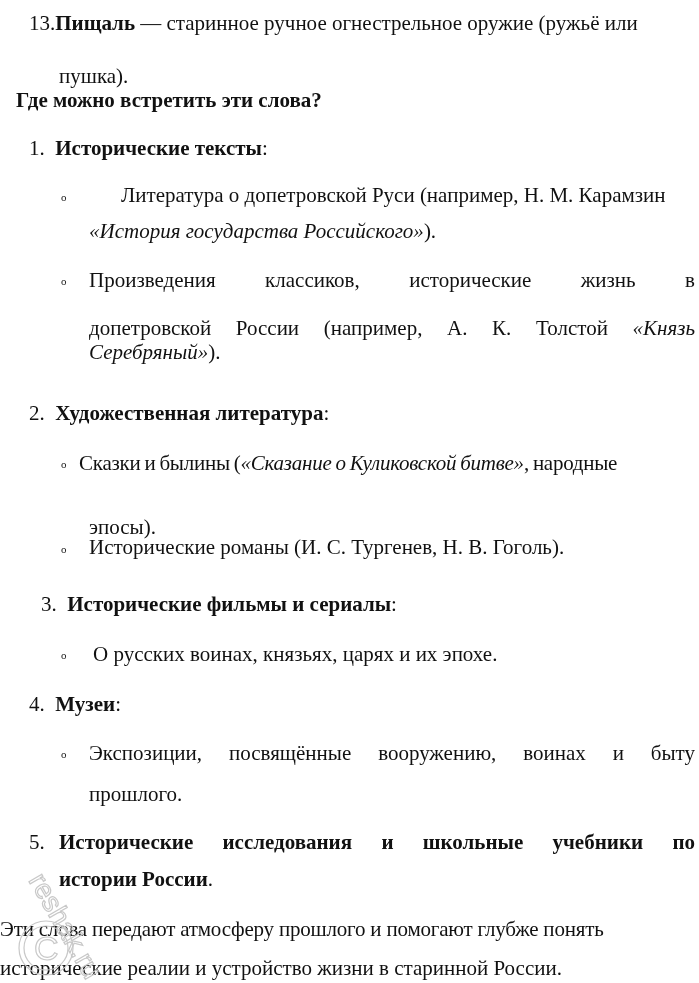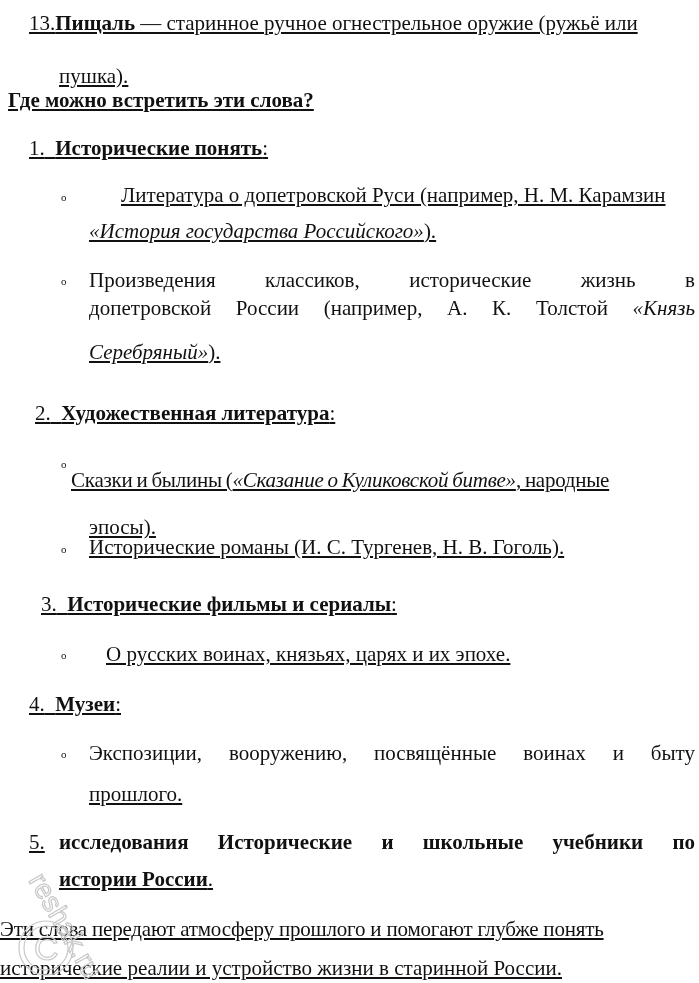--- a/index.html
+++ b/index.html
@@ -1,98 +1,98 @@
 <!DOCTYPE html>
 <html><head>
 <meta charset="utf-8">
 <style>
   html, body { margin: 0; padding: 0; background: #ffffff; }
   body {
     width: 699px; height: 983px; overflow: hidden; position: relative;
     font-family: "Liberation Serif", serif; font-size: 21px; color: #111;
   }
-  .line { position: absolute; white-space: nowrap; line-height: 24px; text-decoration: underline; }
+  .line { position: absolute; white-space: nowrap; line-height: 24px; }
   .just { position: absolute; display: flex; justify-content: space-between; line-height: 24px; white-space: nowrap; }
   b { font-weight: bold; }
   i { font-style: italic; }
   .bullet { position: absolute; font-size: 11px; line-height: 24px; }
   .wm { position: absolute; left: 10px; top: 820px; width: 130px; height: 170px; pointer-events: none; }
 </style>
 </head>
 <body>
 
 <div class="line" style="left:29px; top:11px;">
   <span>13.</span><b>Пищаль</b><span> — старинное ручное огнестрельное оружие (ружьё или</span>
 </div>
 <div class="line" style="left:59px; top:64px;">пушка).</div>
 
-<div class="line" style="left:8px; top:88px;"><b>Где можно встретить эти слова?</b></div>
+<div class="line" style="left:16px; top:88px;"><b>Где можно встретить эти слова?</b></div>
 
 <div class="line" style="left:29px; top:136px;">
-  <span>1.</span>&nbsp;&nbsp;<b>Исторические понять</b><span>:</span>
+  <span>1.</span>&nbsp;&nbsp;<b>Исторические тексты</b><span>:</span>
 </div>
 <span class="bullet" style="left:61px; top:185px;">o</span>
 <div class="line" style="left:89px; top:183px;margin-left:32px;">Литература о допетровской Руси (например, Н. М. Карамзин</div>
 <div class="line" style="left:89px; top:219px;"><i>«История государства Российского»</i><span>).</span></div>
 
 <span class="bullet" style="left:61px; top:269px;">o</span>
 <div class="just" style="left:89px; top:268px; width:606px;">
   <span>Произведения</span>
   <span>классиков,</span>
   <span>исторические</span>
   <span>жизнь</span>
   <span>в</span>
 </div>
-<div class="just" style="left:89px; top:296px; width:606px;align-items:flex-end;">
+<div class="just" style="left:89px; top:316px; width:606px;align-items:flex-end;">
   <span>допетровской</span>
   <span>России</span>
   <span>(например,</span>
   <span>А.</span>
   <span>К.</span>
   <span>Толстой</span>
   <i>«Князь</i>
 </div>
 <div class="line" style="left:89px; top:340px;"><i>Серебряный»</i><span>).</span></div>
 
-<div class="line" style="left:35px; top:401px;">
+<div class="line" style="left:29px; top:401px;">
   <span>2.</span>&nbsp;&nbsp;<b>Художественная литература</b><span>:</span>
 </div>
 <span class="bullet" style="left:61px; top:452px;">o</span>
-<div class="line" style="left:71px; top:451px; word-spacing:-1px; letter-spacing:-0.25px;margin-top:17px;">
+<div class="line" style="left:79px; top:451px; word-spacing:-1px; letter-spacing:-0.25px;">
   <span>Сказки и былины (</span><i>«Сказание о Куликовской битве»</i><span>, народные</span>
 </div>
 <div class="line" style="left:89px; top:487px;margin-top:28px;">эпосы).</div>
 
 <span class="bullet" style="left:61px; top:537px;">o</span>
 <div class="line" style="left:89px; top:535px;">Исторические романы (И. С. Тургенев, Н. В. Гоголь).</div>
 
 <div class="line" style="left:41px; top:592px;">
   <span>3.</span>&nbsp;&nbsp;<b>Исторические фильмы и сериалы</b><span>:</span>
 </div>
 <span class="bullet" style="left:61px; top:643px;">o</span>
-<div class="line" style="left:106px; top:642px;">О русских воинах, князьях, царях и их эпохе.</div>
+<div class="line" style="left:93px; top:642px;">О русских воинах, князьях, царях и их эпохе.</div>
 
 <div class="line" style="left:29px; top:692px;">
   <span>4.</span>&nbsp;&nbsp;<b>Музеи</b><span>:</span>
 </div>
 <span class="bullet" style="left:61px; top:742px;">o</span>
 <div class="just" style="left:89px; top:741px; width:606px;">
   <span>Экспозиции,</span>
+  <span>посвящённые</span>
   <span>вооружению,</span>
-  <span>посвящённые</span>
   <span>воинах</span>
   <span>и</span>
   <span>быту</span>
 </div>
 <div class="line" style="left:89px; top:782px;">прошлого.</div>
 
 <div class="line" style="left:29px; top:830px;">5.</div>
 <div class="just" style="left:59px; top:830px; width:636px; font-weight:bold;">
+  <span>Исторические</span>
   <span>исследования</span>
-  <span>Исторические</span>
   <span>и</span>
   <span>школьные</span>
   <span>учебники</span>
   <span>по</span>
 </div>
 <div class="line" style="left:59px; top:867px;"><b>истории России</b><span>.</span></div>
 
 <div class="line" style="left:0px; top:917px; letter-spacing:-0.2px;">Эти слова передают атмосферу прошлого и помогают глубже понять</div>
 <div class="line" style="left:0px; top:956px;">исторические реалии и устройство жизни в старинной России.</div>
 

